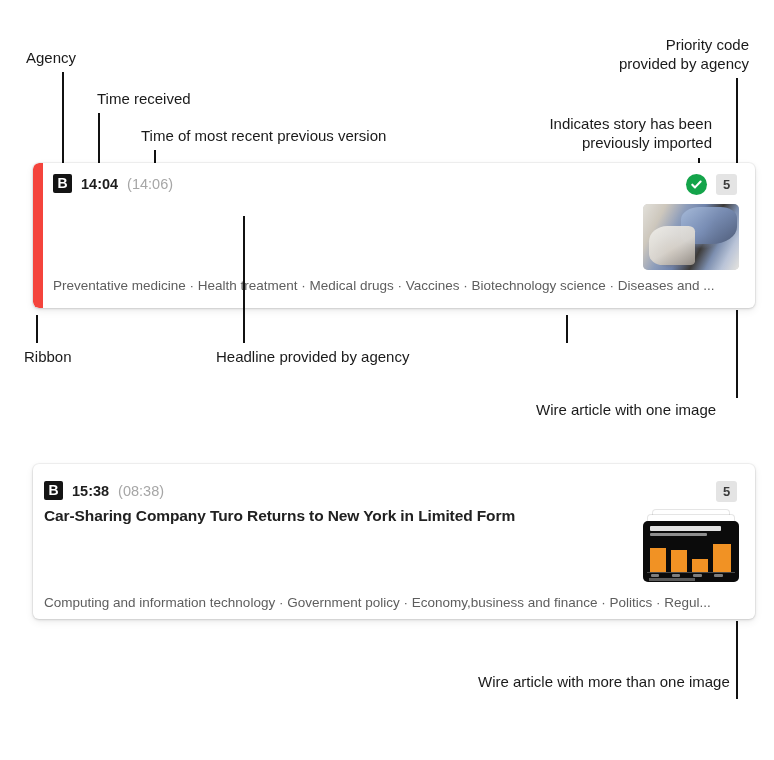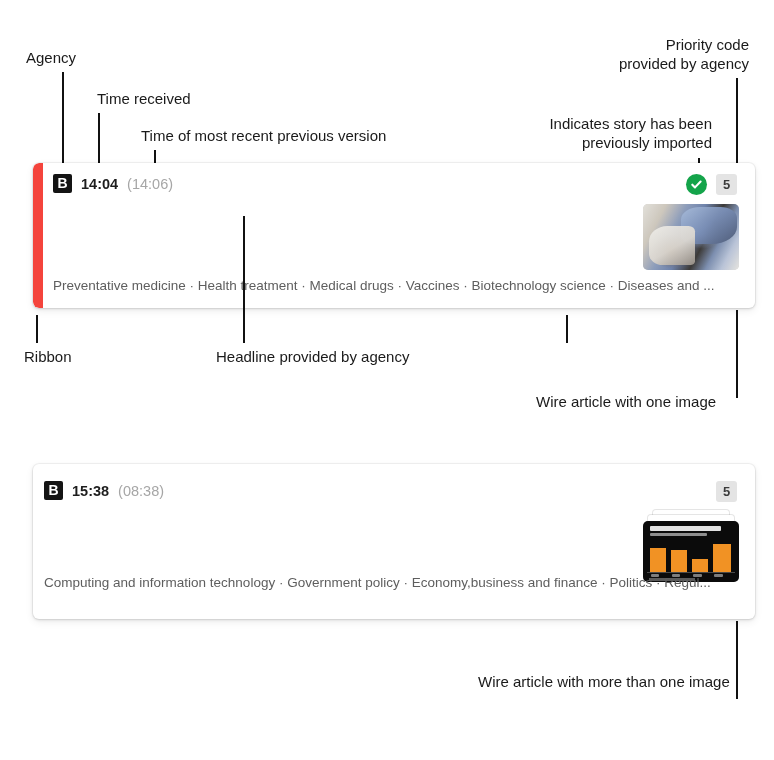--- a/index.html
+++ b/index.html
@@ -300,30 +300,31 @@
 
   <div class="leader" style="left:36px; top:315px; height:28px;"></div>
   <div class="anno" style="left:24px; top:347px;">Ribbon</div>
 
   <div class="leader" style="left:243px; top:216px; height:127px;"></div>
   <div class="anno" style="left:216px; top:347px;">Headline provided by agency</div>
 
   <div class="leader" style="left:566px; top:315px; height:28px;"></div>
 
   <div class="leader" style="left:736px; top:310px; height:88px;"></div>
-  <div class="anno" style="left:536px; top:392px;text-align:center;">Wire article with one image</div>
+  <div class="anno" style="left:536px; top:400px;text-align:center;">Wire article with one image</div>
 
   <div class="card" style="left:33px; top:464px; width:722px; height:155px;">
     <div class="card-inner">
       <div class="meta-row" style="left:11px; top:17px;">
         <div class="agency-badge">B</div>
         <div class="time-received">15:38</div>
         <div class="time-previous">(08:38)</div>
       </div>
 
+      <div class="headline" style="left:11px; top:43px;">Car-Sharing Company Turo Returns to New York in Limited Form</div>
 
       <div class="badge-row" style="right:18px; top:17px;">
         <div class="priority-badge">5</div>
       </div>
 
       <div class="thumb-wrap" style="right:16px; top:46px; width:96px; height:72px;">
         <div class="stack-sheet" style="left:10px; top:0; width:76px; height:7px;"></div>
         <div class="stack-sheet" style="left:5px; top:5px; width:86px; height:8px;"></div>
         <div class="thumb" style="left:0; top:11px; right:0; bottom:0;">
           <div class="photo-chart">
@@ -336,20 +337,20 @@
             <div class="chart-axis"></div>
             <div class="chart-tick" style="left:8%;"></div>
             <div class="chart-tick" style="left:30%;"></div>
             <div class="chart-tick" style="left:52%;"></div>
             <div class="chart-tick" style="left:74%;"></div>
             <div class="chart-foot"></div>
           </div>
         </div>
       </div>
 
-      <div class="tags" style="left:11px; right:16px; top:111px;">Computing and information technology · Government policy · Economy,business and finance · Politics · Regul...</div>
+      <div class="tags" style="left:11px; right:16px; top:131px;">Computing and information technology · Government policy · Economy,business and finance · Politics · Regul...</div>
     </div>
   </div>
 
   <div class="leader" style="left:736px; top:621px; height:78px;"></div>
   <div class="anno" style="left:478px; top:672px;">Wire article with more than one image</div>
 
 </div>
 
 </body></html>

